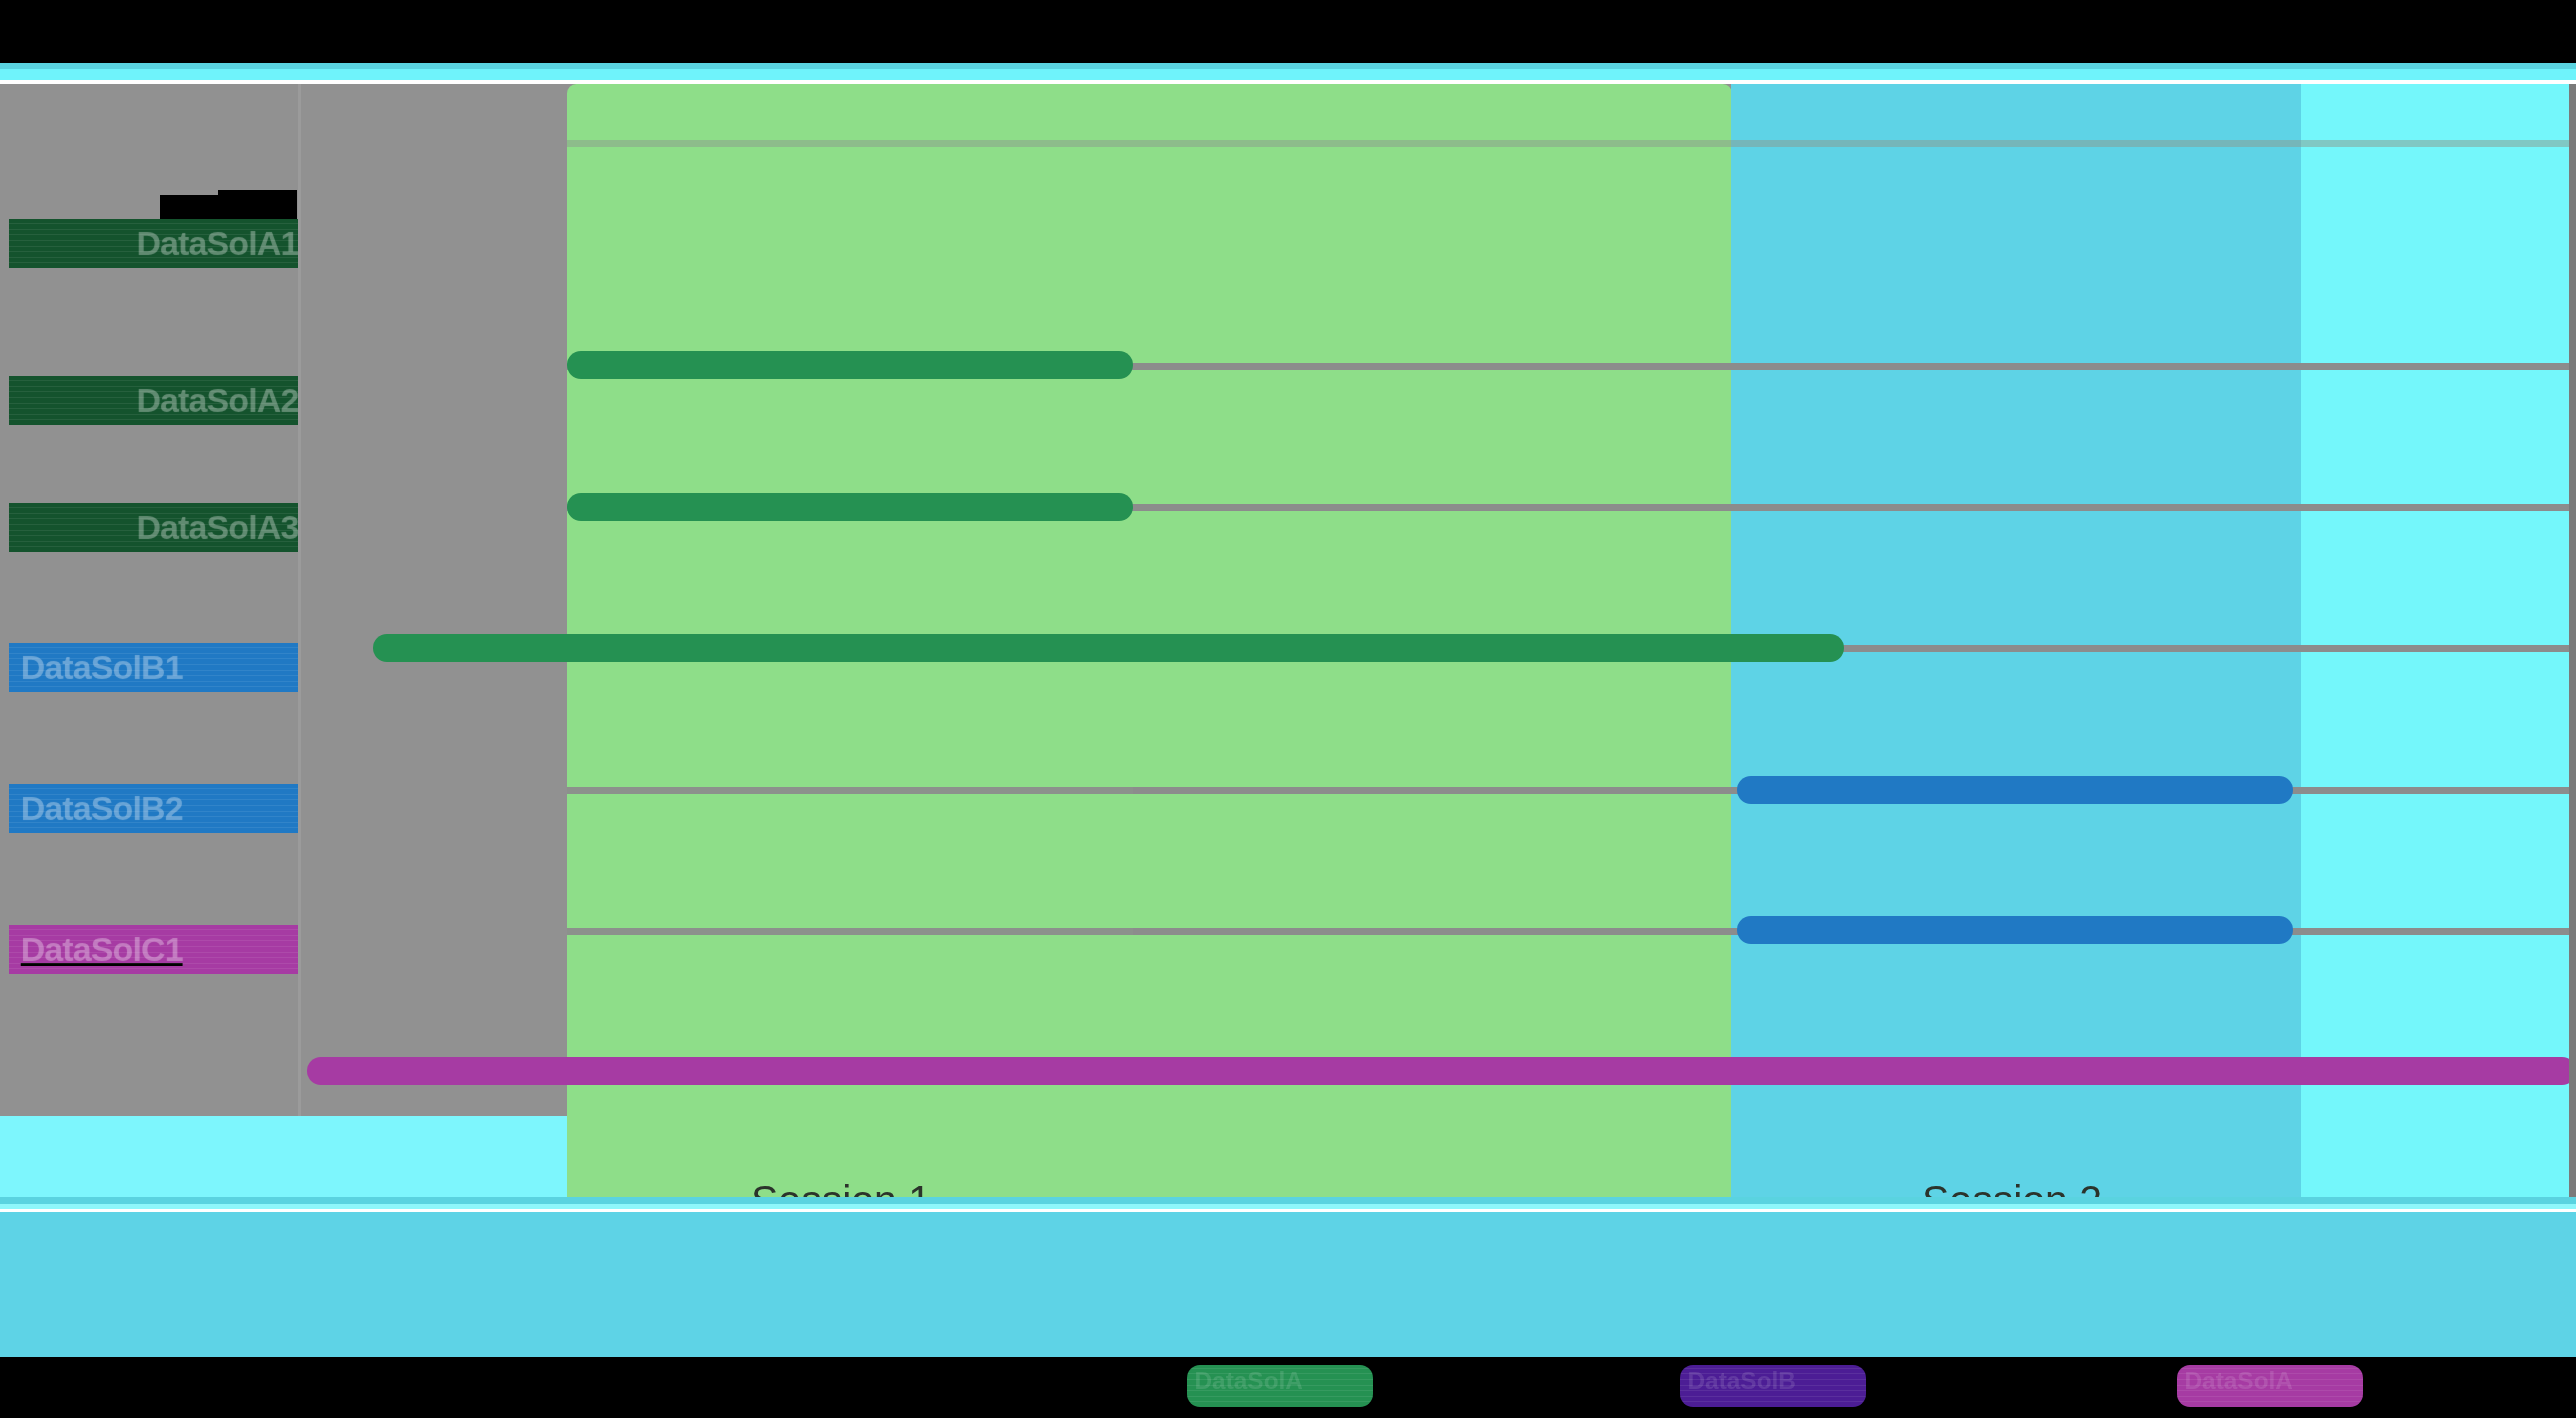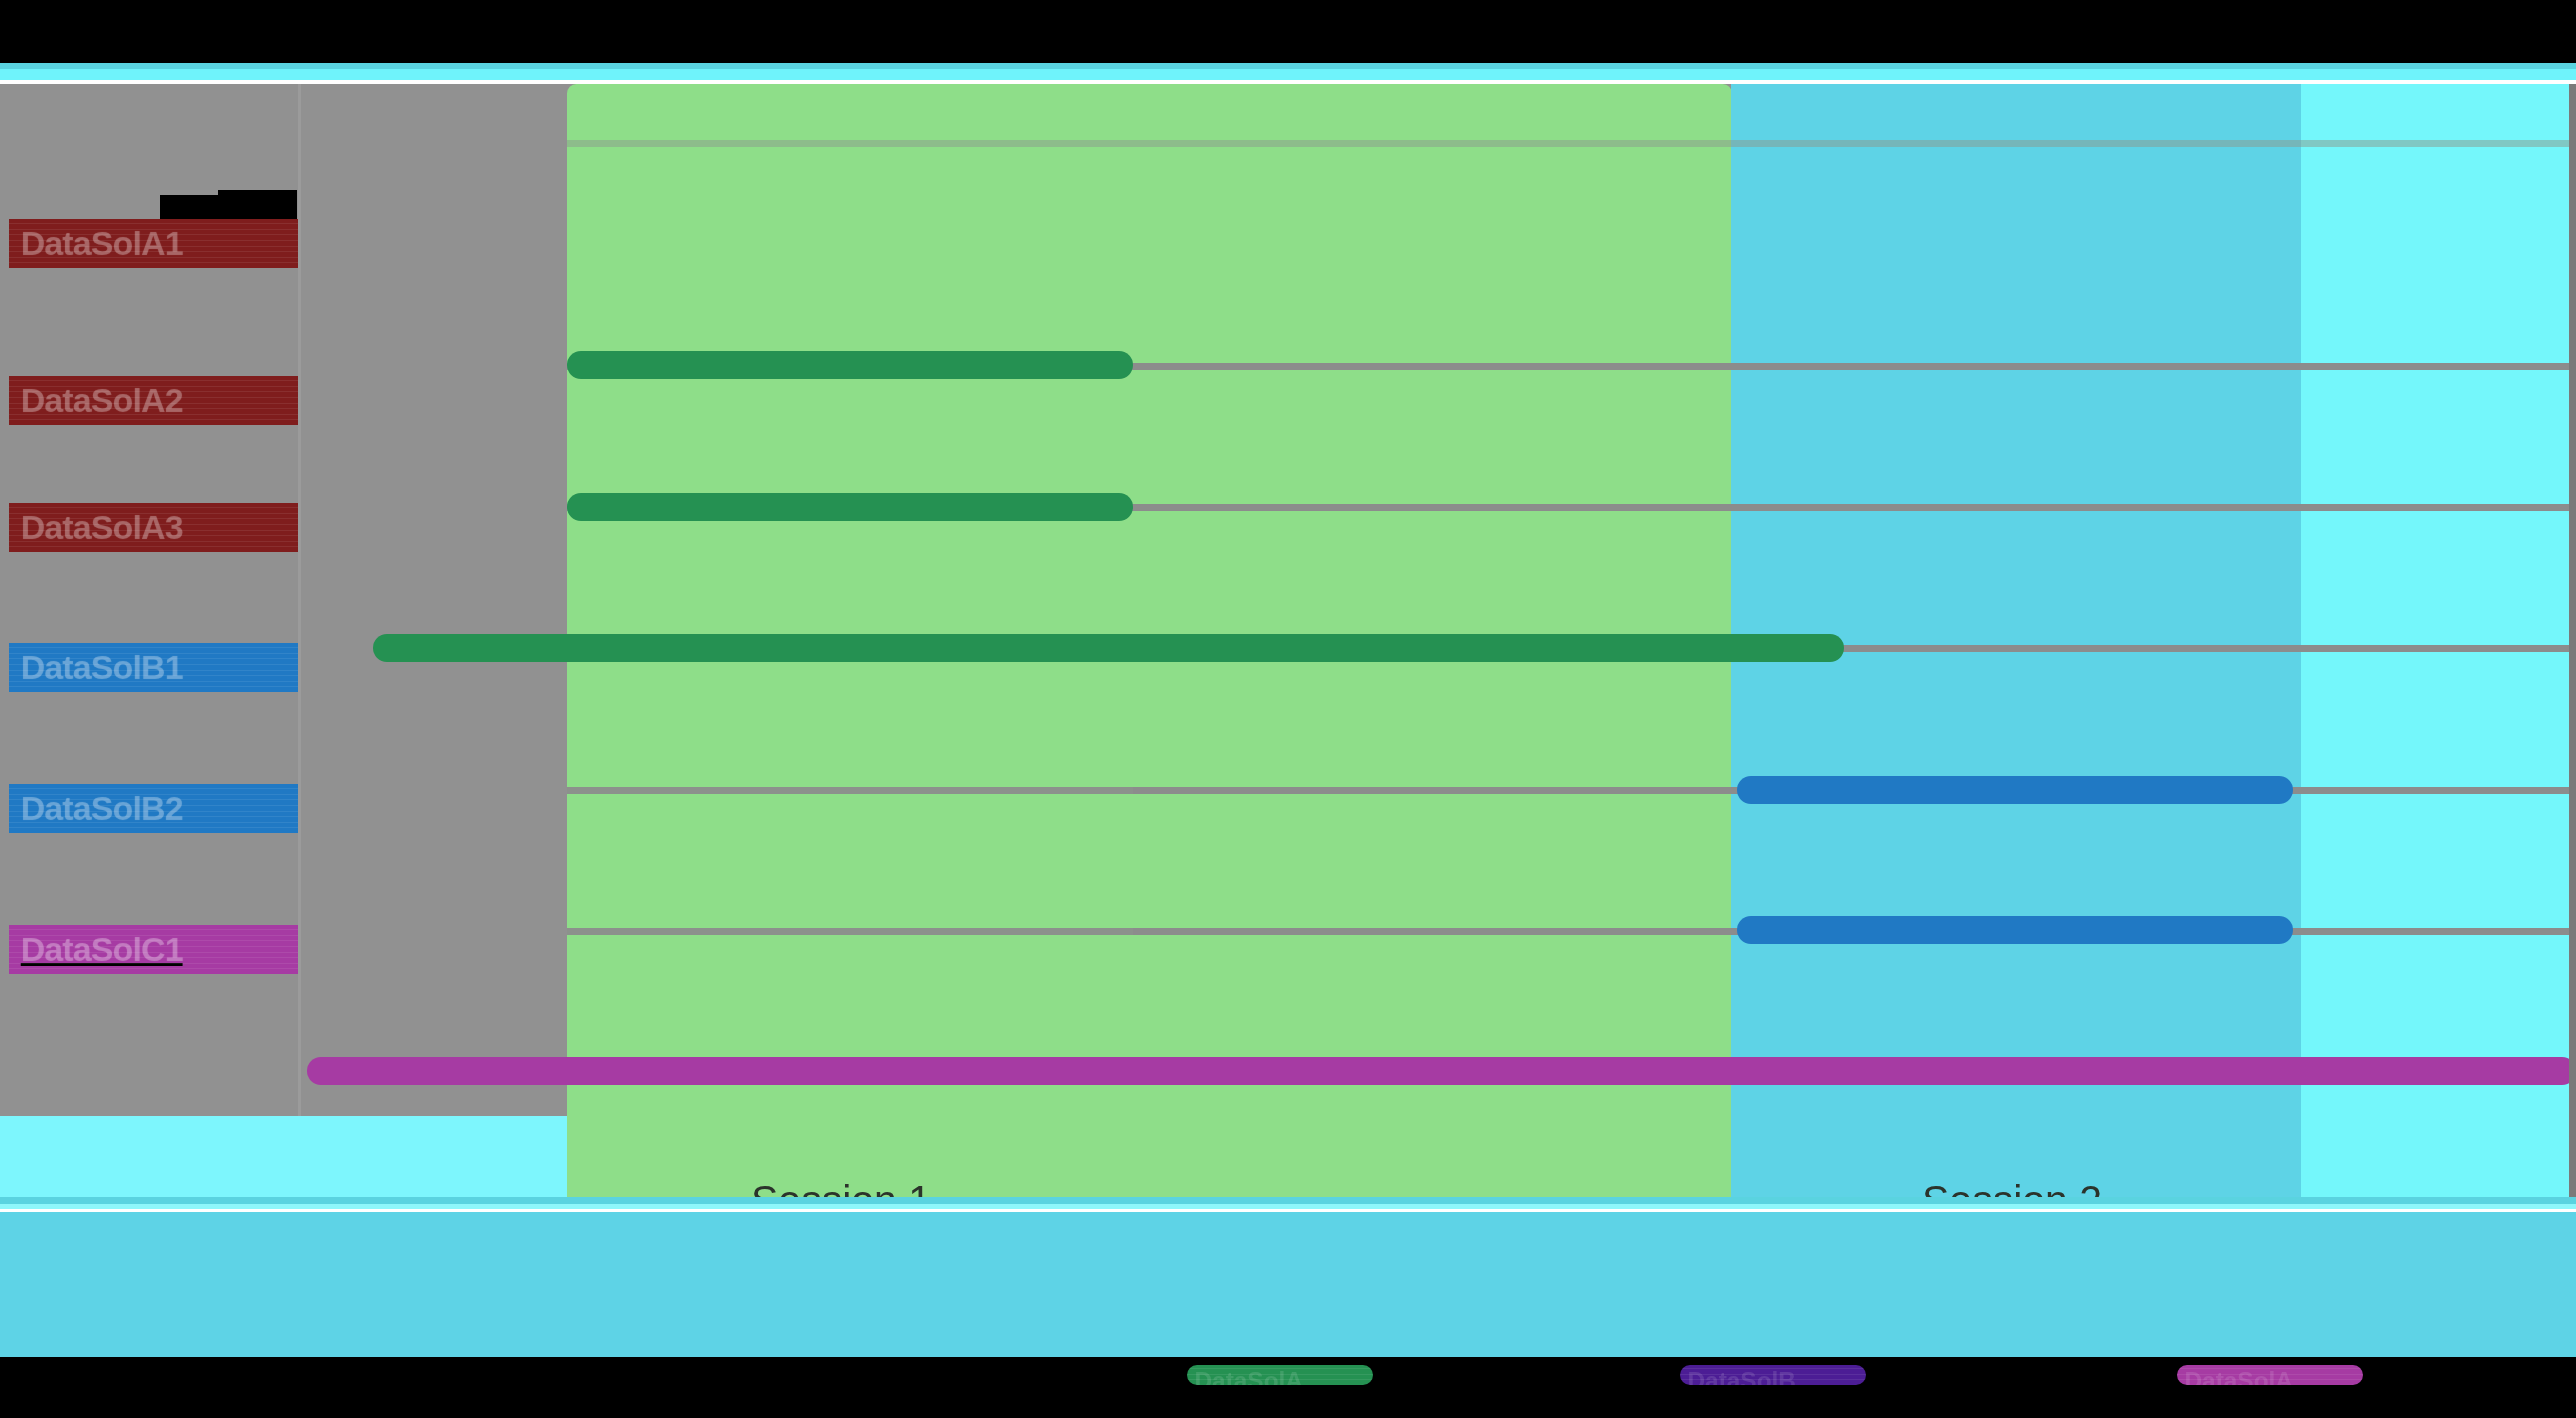--- a/index.html
+++ b/index.html
@@ -110,21 +110,21 @@
     padding-left:11.3px;
   }
   .chip .chiptext{
     font-size:34px;
     font-weight:700;
     letter-spacing:-0.9px;
     color:rgba(255,255,255,0.10);
     white-space:nowrap;
     text-shadow:0 0 0.9px rgba(255,255,255,0.25);
   }
-  .chip.g  { background:#7f1d1d; }
+  .chip.g  { background:#14532d;justify-content:flex-end; }
   .chip.b  { background:#2079c4; }
   .chip.m  { background:#a63ba3; }
 
   
   .noise {
     position:absolute; inset:0;
     pointer-events:none;
     background:
       repeating-linear-gradient(
         0deg,
@@ -162,21 +162,21 @@
     background:#5ed3e6;
   }
   .legendbar {
     position:absolute; left:0; top:1358px;
     width:2576px; height:61px;
     background:#000000;
   }
   .legend-item {
     position:absolute;
     top:1365px;
-    height:20px;
+    height:42px;
     width:186px;
     border-radius:13px;
     overflow:hidden;
   }
   .legend-item.g { background:#259152; }
   .legend-item.b { background:#4c1d95; }
   .legend-item.m { background:#a63ba3; }
   .legend-item .lgtext{
     position:absolute; left:7.5px; top:1.9px;
     font-size:24.4px; font-weight:700;

